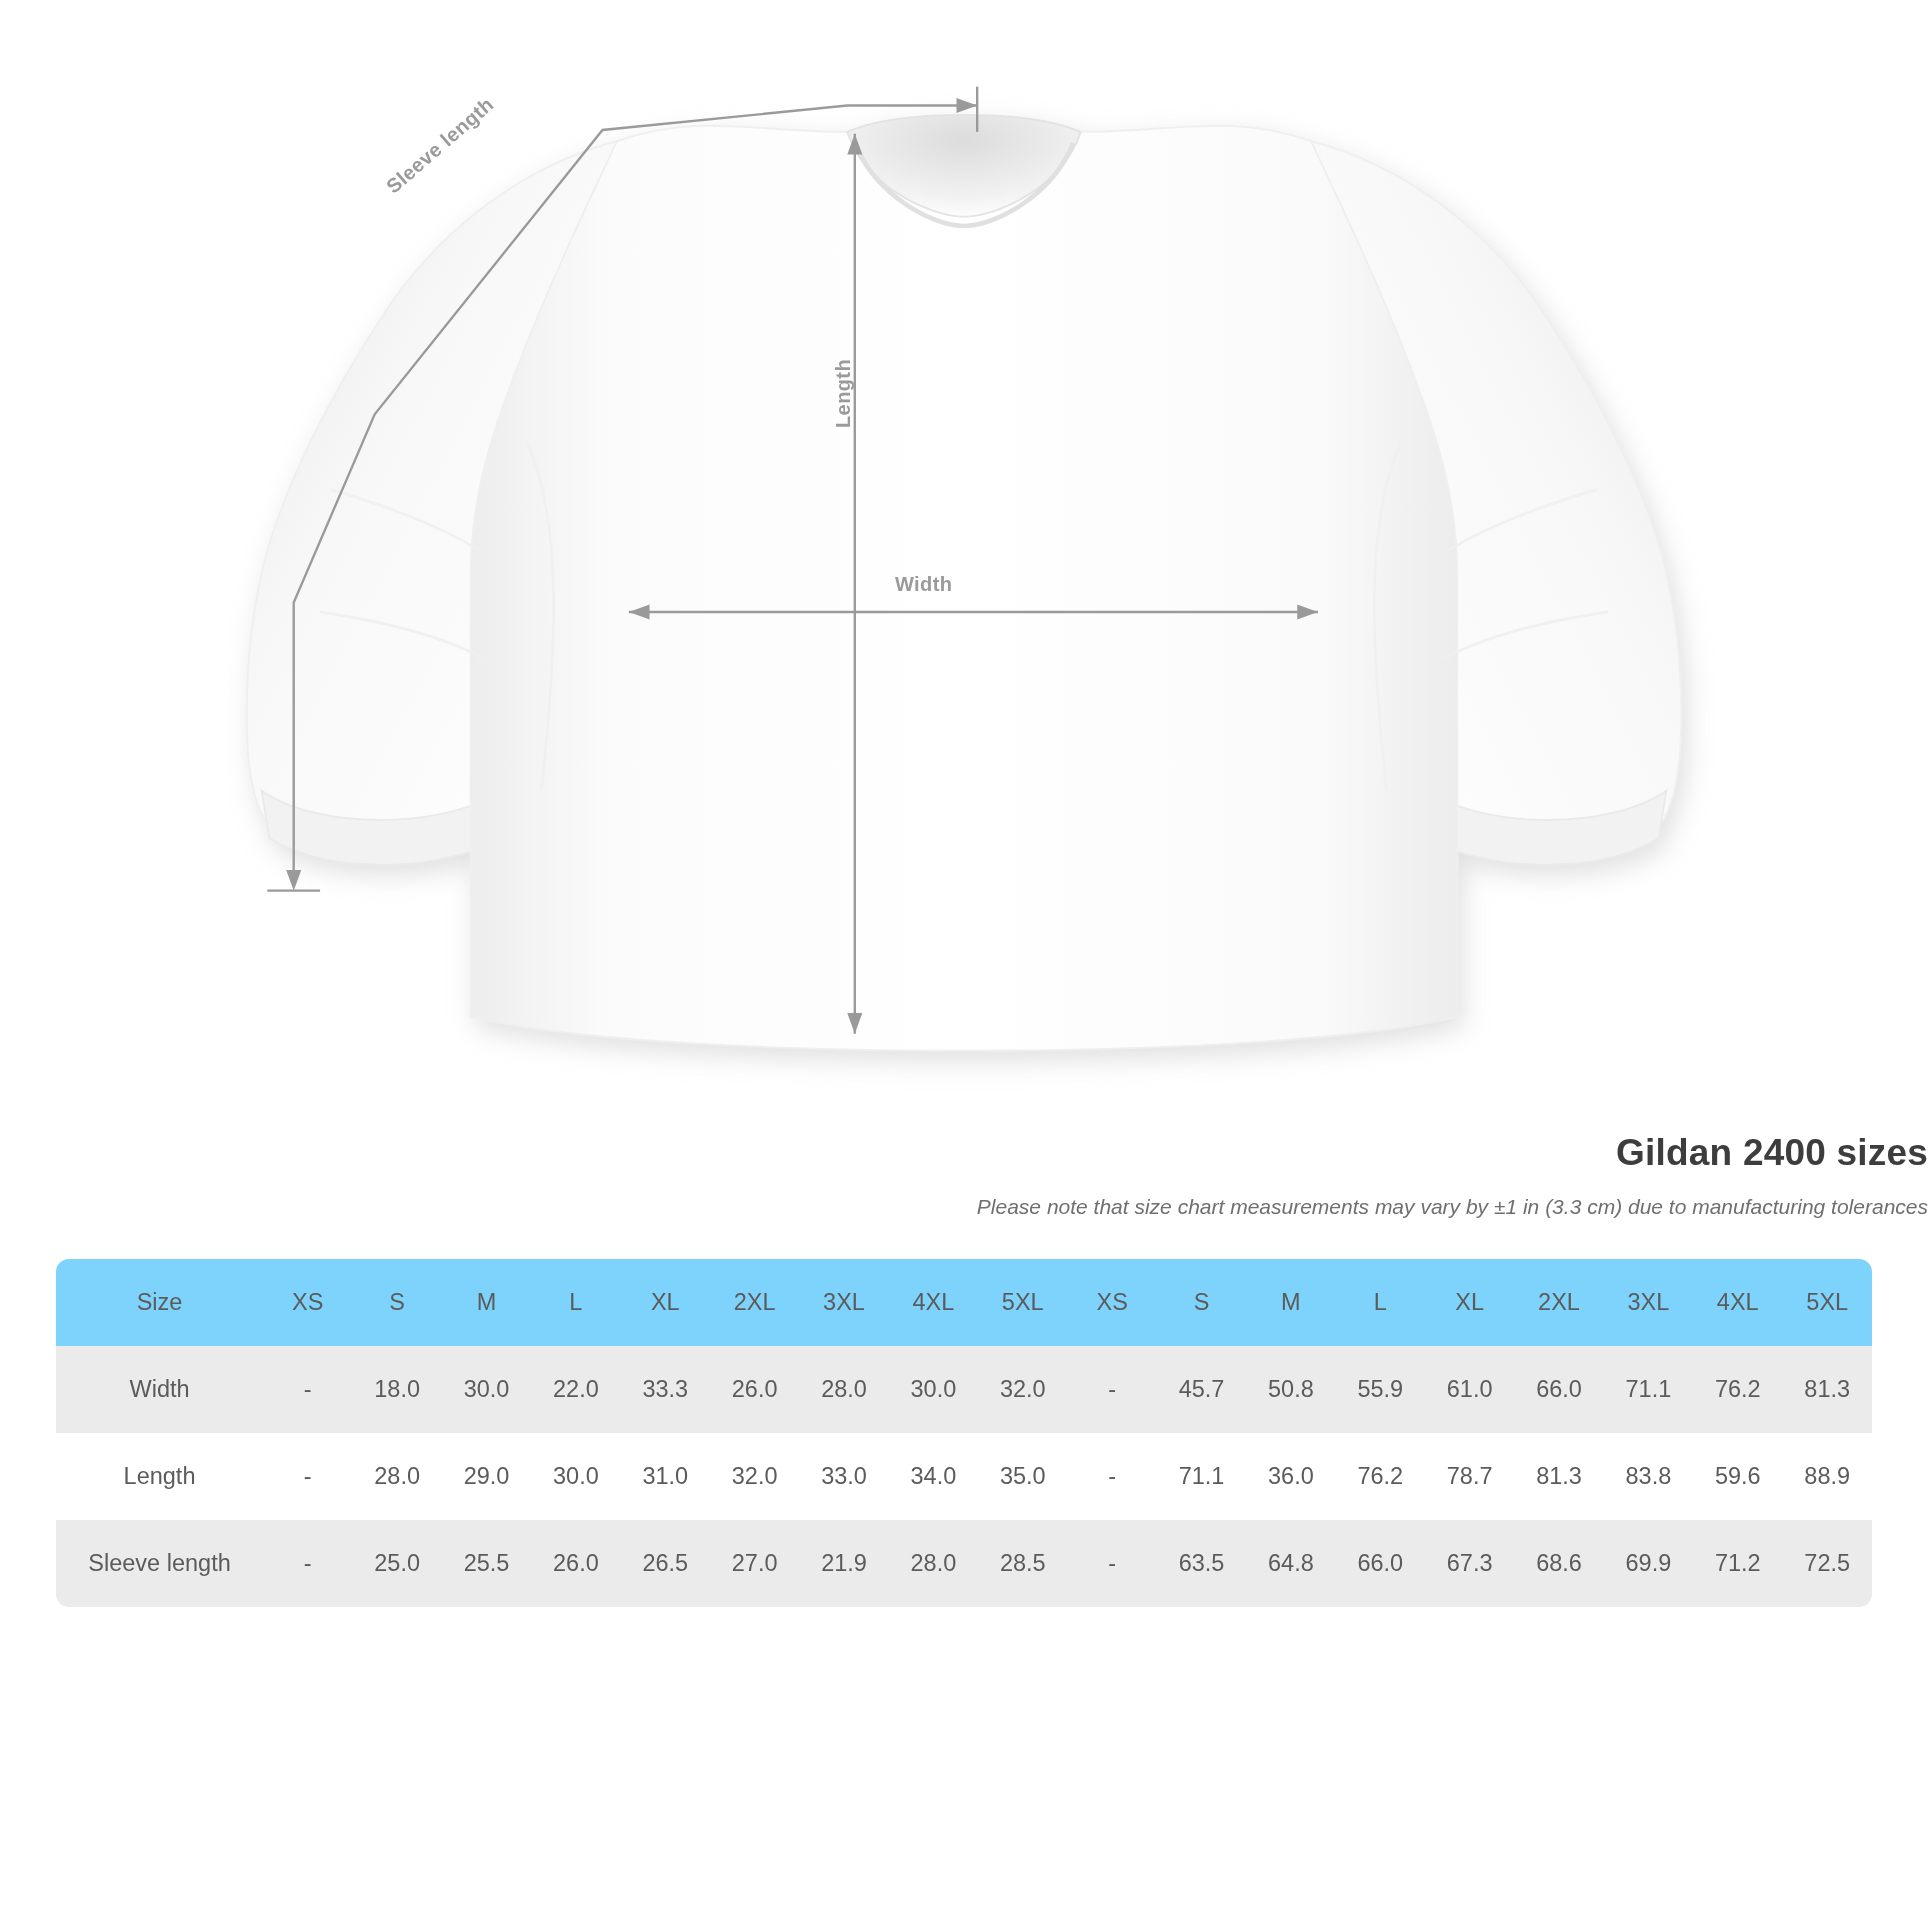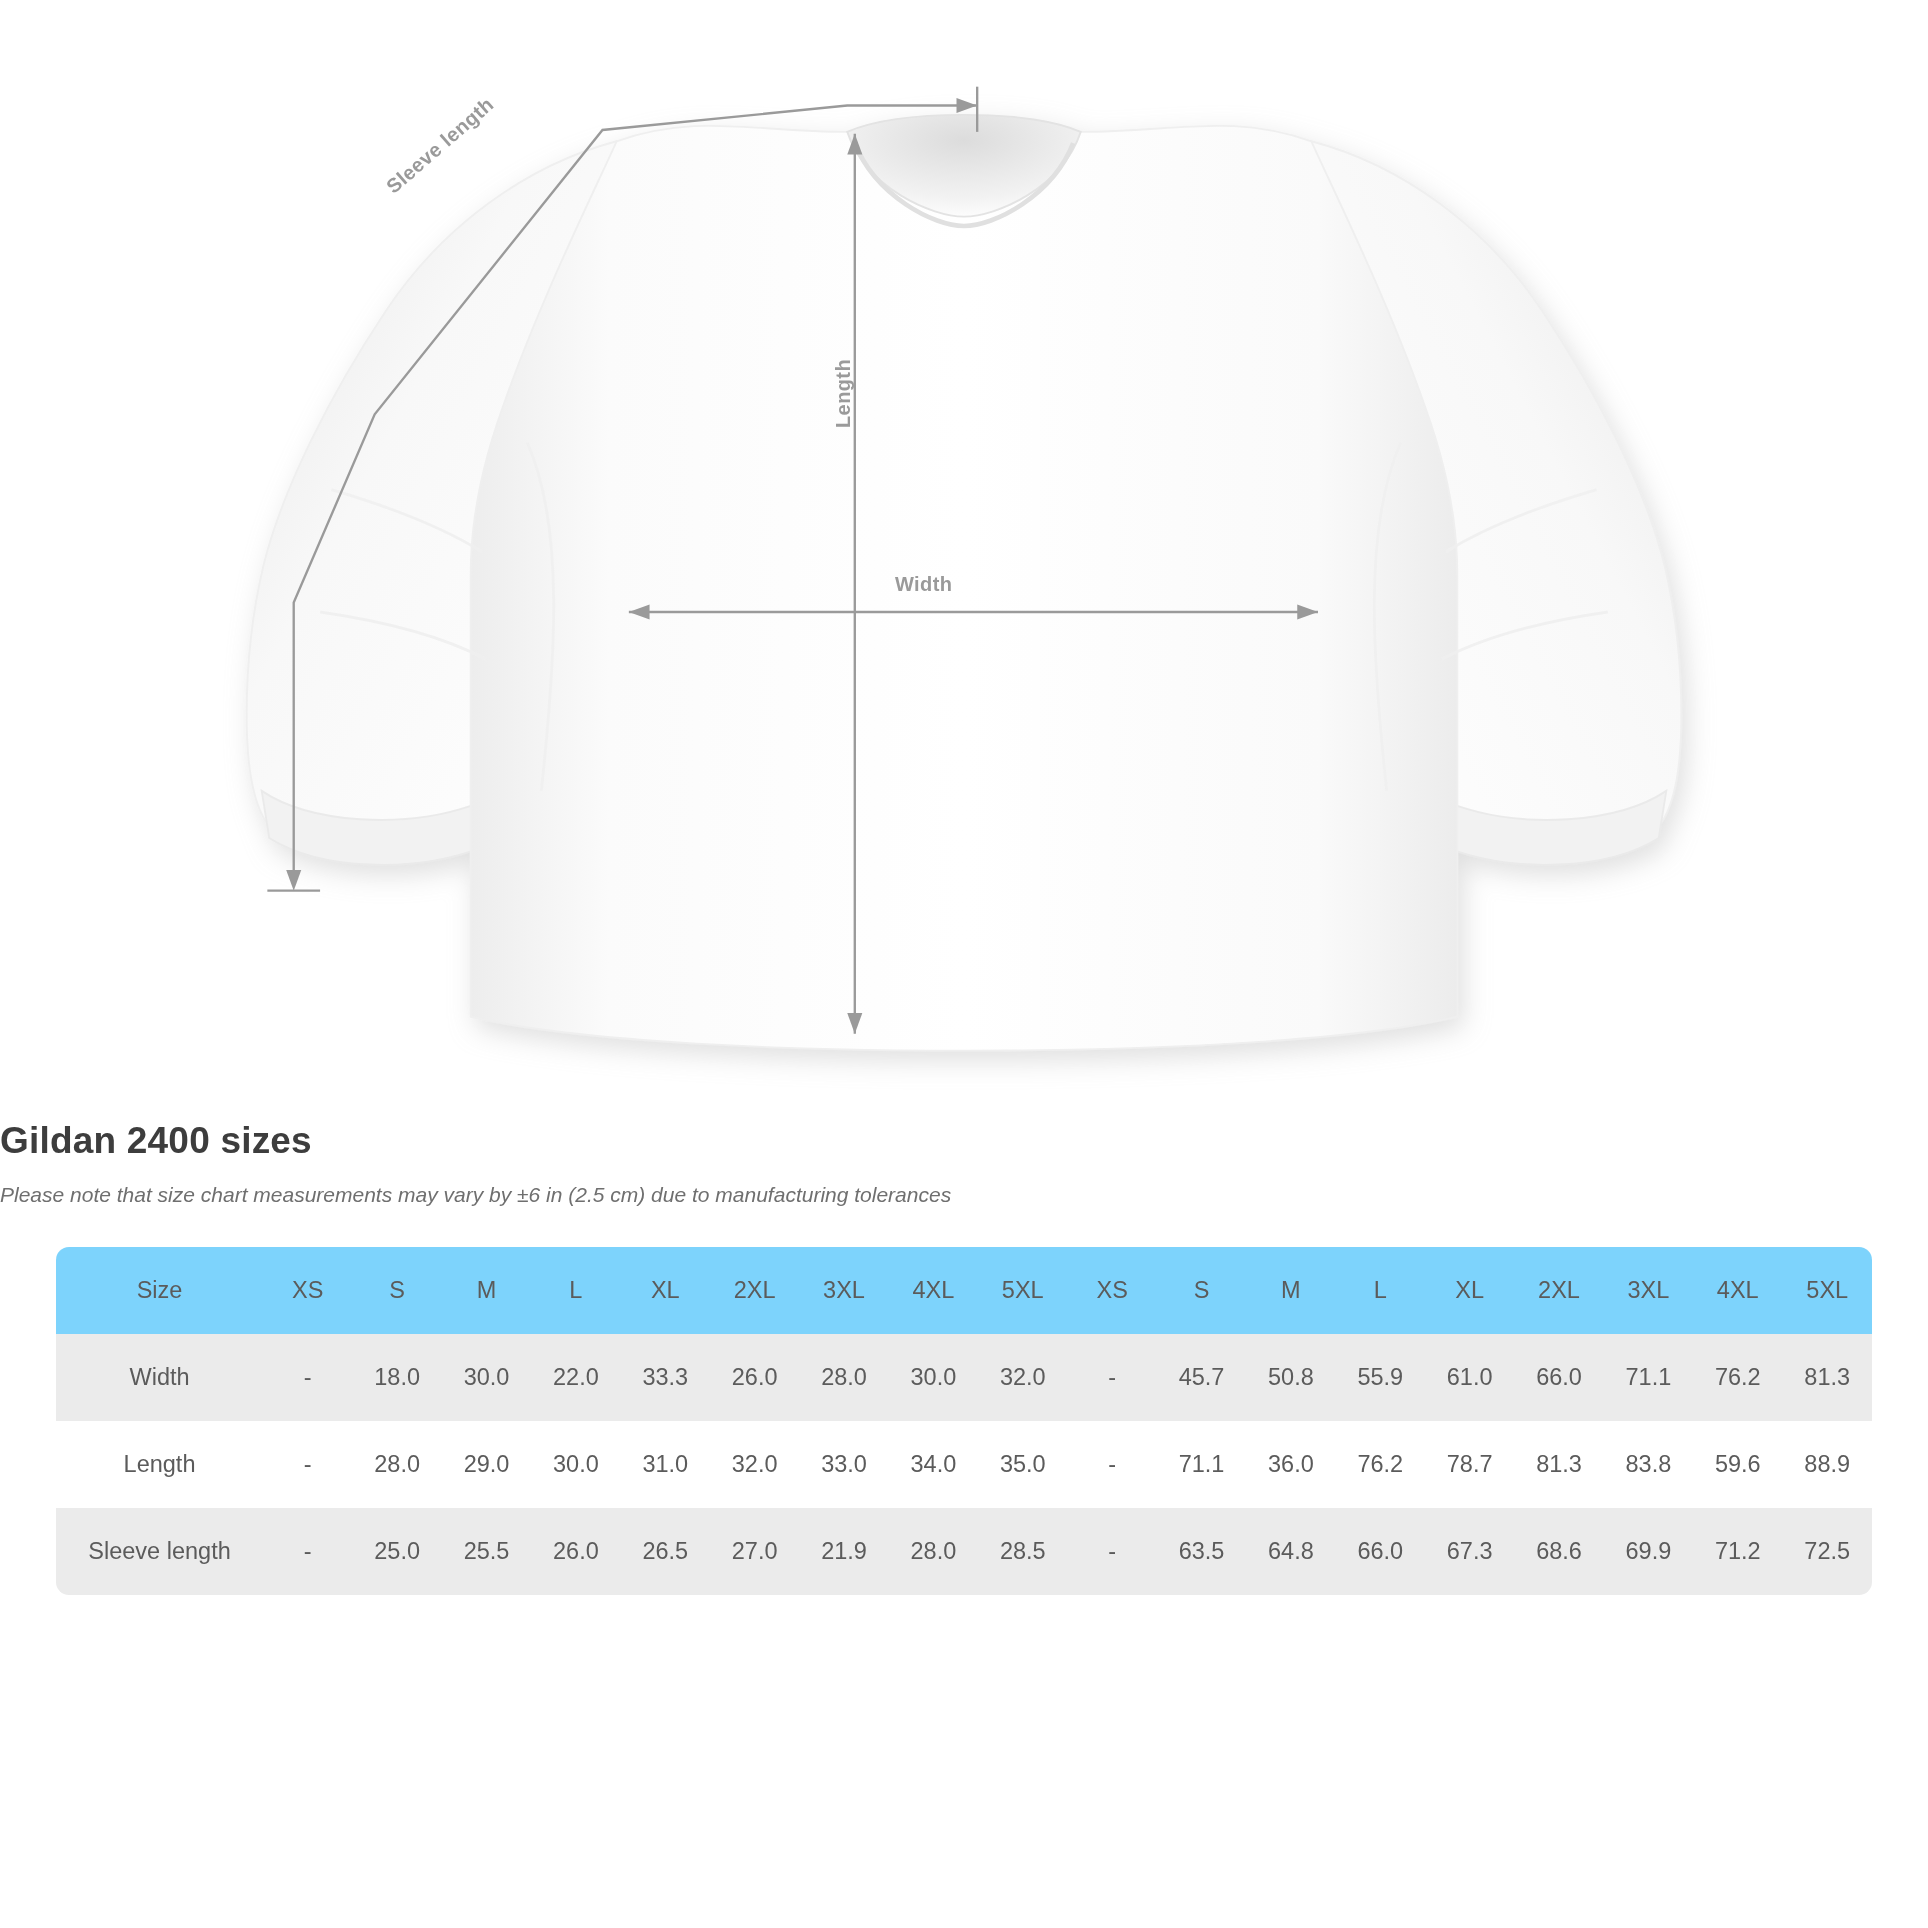--- a/index.html
+++ b/index.html
@@ -54,22 +54,22 @@
   }
   .label-sleeve {
     left: 382px;
     top: 181px;
     transform: rotate(-41deg);
     transform-origin: left top;
   }
 
   
   .title-block {
-    text-align: left;
-    margin-top: 9px;
+    text-align: right;
+    margin-top: 21px;
   }
   .chart-title {
     font-size: 37px;
     font-weight: bold;
     color: #3d3d3d;
     margin: 0;
     letter-spacing: 0.2px;
   }
   .chart-note {
     font-size: 21px;
@@ -224,21 +224,21 @@
       </svg>
     </div>
 
     <div class="dim-label label-width">Width</div>
     <div class="dim-label label-length">Length</div>
     <div class="dim-label label-sleeve">Sleeve length</div>
   </div>
 
   <div class="title-block">
     <h1 class="chart-title">Gildan 2400 sizes</h1>
-    <p class="chart-note">Please note that size chart measurements may vary by ±6 in (2.5 cm) due to manufacturing tolerances</p>
+    <p class="chart-note">Please note that size chart measurements may vary by ±1 in (3.3 cm) due to manufacturing tolerances</p>
   </div>
 
   <div class="table-wrap">
     <table class="size-table">
       <colgroup>
         <col style="width:11.4%">
         <col span="9" style="width:4.92%">
         <col span="9" style="width:4.92%">
       </colgroup>
       <tbody>

